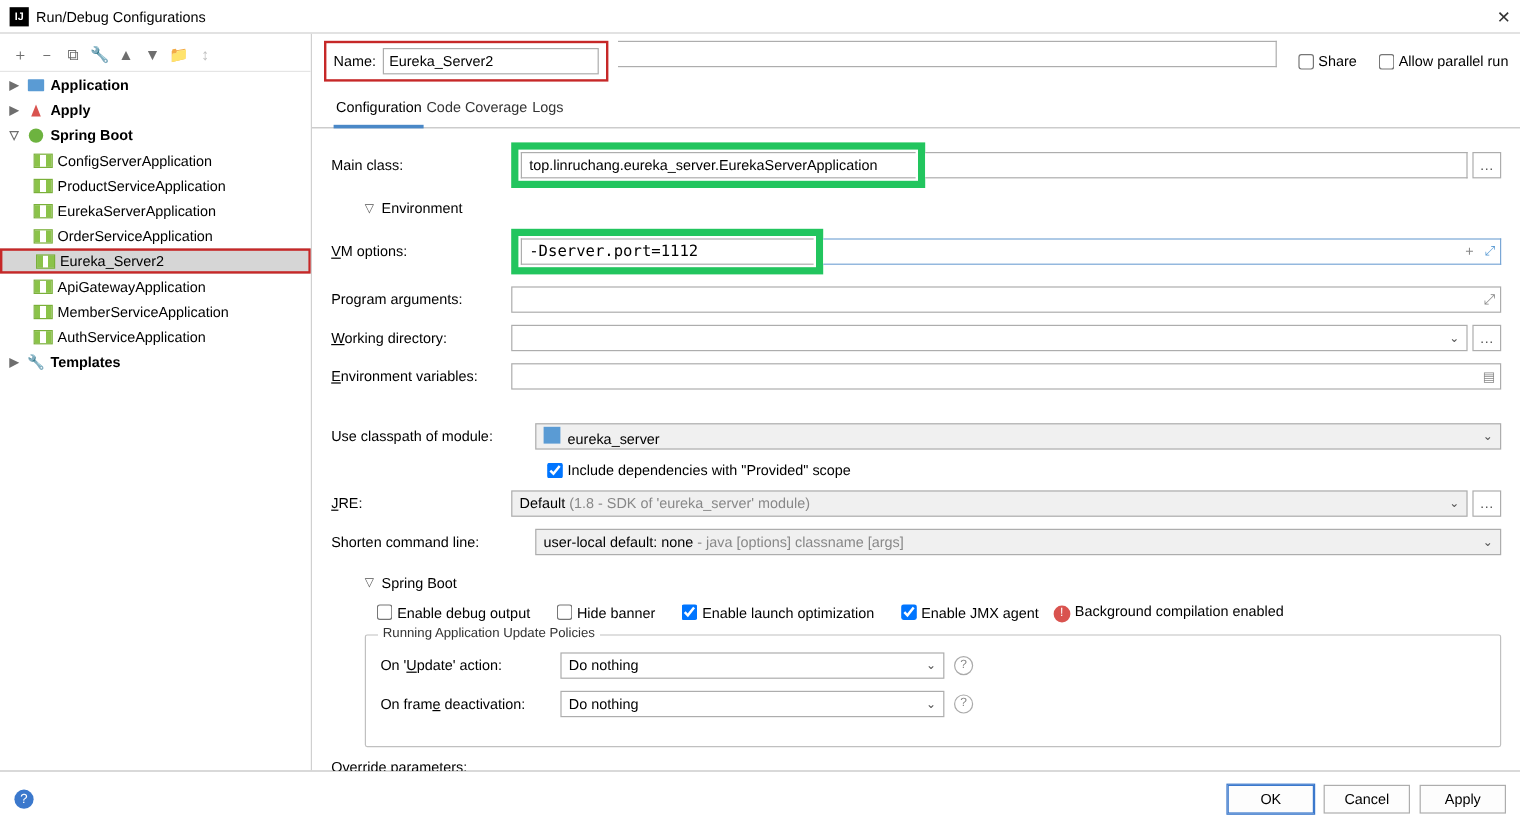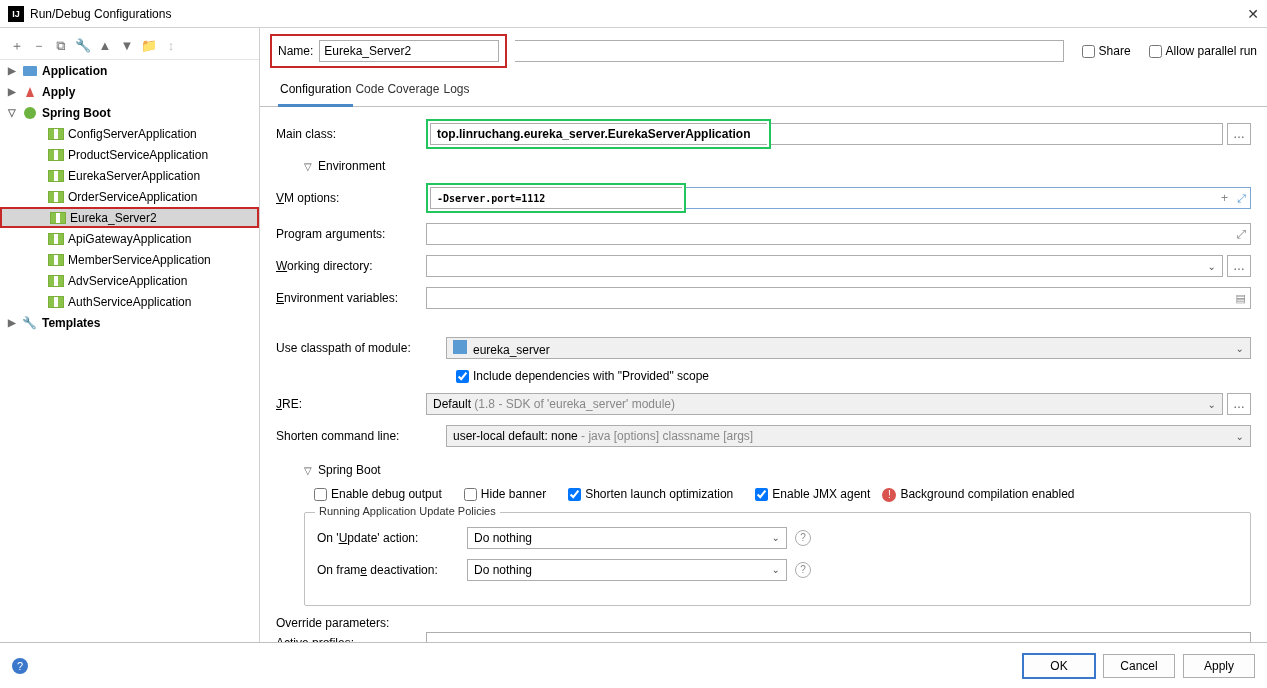--- a/index.html
+++ b/index.html
@@ -7,48 +7,48 @@
 .titlebar { height: 28px; display: flex; align-items: center; padding: 0 8px; border-bottom: 1px solid #d0d0d0; }
 .titlebar .icon { width: 16px; height: 16px; background: #000; color: #fff; display: inline-flex; align-items: center; justify-content: center; font-size: 9px; font-weight: bold; margin-right: 6px; }
 .titlebar .title { flex: 1; }
 .titlebar .close { font-size: 14px; color: #333; cursor: pointer; }
 .toolbar { height: 28px; display: flex; align-items: center; padding: 0 8px; gap: 4px; border-bottom: 1px solid #e5e5e5; }
 .toolbar-btn { width: 18px; height: 18px; display: inline-flex; align-items: center; justify-content: center; color: #6e6e6e; cursor: pointer; font-size: 13px; }
 .main { flex: 1; display: flex; overflow: hidden; }
 .sidebar { width: 260px; border-right: 1px solid #d0d0d0; overflow-y: auto; padding-top: 4px; }
 .tree-item { display: flex; align-items: center; height: 21px; padding-left: 0; cursor: pointer; }
 .tree-item.level0 { padding-left: 8px; }
-.tree-item.level1 { padding-left: 48px; }
+.tree-item.level1 { padding-left: 28px; }
 .tree-item .arrow { width: 14px; color: #6e6e6e; font-size: 10px; }
 .tree-item .folder-ico { width: 16px; height: 14px; margin-right: 4px; display: inline-flex; align-items: center; justify-content: center; }
 .tree-item .cfg-ico { width: 16px; height: 12px; margin-right: 4px; background: linear-gradient(to right, #8bc34a 33%, #fff 33%, #fff 66%, #8bc34a 66%); border: 1px solid #7ab03a; }
 .tree-item.bold { font-weight: bold; }
 .tree-item.selected { background: #d6d6d6; }
 .redbox-tree { border: 2px solid #c62828; }
 .content { flex: 1; display: flex; flex-direction: column; }
-.top-row { display: flex; align-items: center; padding: 6px 10px; gap: 8px; }
+.top-row { display: flex; padding: 6px 10px; gap: 8px; }
 .name-block { display: flex; align-items: center; border: 2px solid #c62828; padding: 4px 6px; }
 .name-block label { margin-right: 6px; }
 .name-input { width: 180px; height: 22px; border: 1px solid #adadad; padding: 0 4px; }
 .name-after { flex:1; height:22px; border:1px solid #adadad; border-left:none; }
 .chk { display: inline-flex; align-items: center; gap: 4px; margin-left: 10px; }
 .chk input { width: 13px; height: 13px; }
 .tabs { display: flex; border-bottom: 1px solid #c0c0c0; padding-left: 18px; margin-top: 2px; }
 .tab { padding: 6px 2px 8px 2px; cursor: pointer; color: #333; }
 .tab.active { border-bottom: 3px solid #4a88c7; color: #000; margin-bottom: -1px; }
 .form { flex: 1; overflow-y: auto; padding: 12px 16px 0 16px; }
 .form-row { display: flex; align-items: center; margin-bottom: 10px; }
 .form-label { width: 150px; color: #000; }
 .form-label .u { text-decoration: underline; }
 .form-input { flex: 1; height: 22px; border: 1px solid #adadad; background: #fff; padding: 0 6px; display: flex; align-items: center; }
 .browse-btn { width: 24px; height: 22px; border: 1px solid #adadad; margin-left: 4px; display: inline-flex; align-items: center; justify-content: center; cursor: pointer; color: #555; }
 .section-header { display: flex; align-items: center; margin: 8px 0 10px 0; cursor: pointer; }
 .section-header .tri { width: 14px; font-size: 10px; color: #555; }
 .indent { margin-left: 28px; }
-.redbox { border: 2px solid #22c55e; padding: 2px; font-weight: bold; }
+.redbox { border: 6px solid #22c55e; padding: 2px; }
 .vm-row .form-input { position: relative; }
 .vm-row .plus-icon { position: absolute; right: 22px; color: #888; font-size: 12px; }
 .vm-row .expand-icon { position: absolute; right: 4px; color: #5a9bd4; font-size: 11px; }
 .select-like { flex: 1; height: 22px; border: 1px solid #adadad; background: #f0f0f0; padding: 0 6px; display: flex; align-items: center; justify-content: space-between; }
 .select-like .arrow-d { color: #555; font-size: 10px; }
 .hint-text { color: #888; }
 .module-icon { width: 14px; height: 14px; background: #5a9bd4; margin-right: 6px; display: inline-block; }
 .checkboxes-row { display: flex; align-items: center; gap: 12px; margin: 6px 0 10px 28px; }
 .warn-icon { width: 14px; height: 14px; border-radius: 50%; background: #d9534f; color: #fff; display: inline-flex; align-items: center; justify-content: center; font-size: 10px; margin-right: 4px; }
 .fieldset { border: 1px solid #c0c0c0; border-radius: 2px; padding: 14px 12px 12px 12px; margin: 6px 0 10px 28px; position: relative; }
@@ -133,24 +133,20 @@
     <div class="tree-item level1">
         <span class="cfg-ico"></span>
         <span>ApiGatewayApplication</span>
       </div>
     <div class="tree-item level1">
         <span class="cfg-ico"></span>
         <span>MemberServiceApplication</span>
       </div>
     <div class="tree-item level1">
         <span class="cfg-ico"></span>
-        <span>AdvServiceApplication</span>
-      </div>
-    <div class="tree-item level1">
-        <span class="cfg-ico"></span>
         <span>AuthServiceApplication</span>
       </div>
     <div class="tree-item level0 bold">
       <span class="arrow">▶</span>
       <span class="folder-ico">🔧</span>
       <span>Templates</span>
     </div>
   </div>
 
   <div class="content">
@@ -187,21 +183,21 @@
       </div>
 
       <div class="section-header indent">
         <span class="tri">▽</span>
         <span>Environment</span>
       </div>
 
       <div class="form-row vm-row">
         <div class="form-label"><span class="u">V</span>M options:</div>
         <div class="redbox" style="flex:0 0 260px;">
-            <div class="form-input" style="font-family:Consolas,monospace;font-size:10px;border-right:none">-Dserver.port=1112</div>
+            <div class="form-input" style="font-family:Consolas,monospace;font-size:13px;border-right:none">-Dserver.port=1112</div>
           </div>
         <div class="form-input" style="position:relative;border-left:none;border-color:#7aa7d6">
           <span class="plus-icon">+</span>
           <span class="expand-icon">⤢</span>
         </div>
       </div>
 
       <div class="form-row">
         <div class="form-label">Program arguments:</div>
         <div class="form-input" style="position:relative">
@@ -266,21 +262,21 @@
         <label class="chk">
             <input type="checkbox" style="">
             <span>Enable <span class="u">d</span>ebug output</span>
           </label>
         <label class="chk">
             <input type="checkbox" style="">
             <span><span class="u">H</span>ide banner</span>
           </label>
         <label class="chk">
             <input type="checkbox" checked="" style="">
-            <span>Shorten launch optimization</span>
+            <span>Enable launch optimization</span>
           </label>
         <label class="chk">
             <input type="checkbox" checked="" style="">
             <span>Enable JM<span class="u">X</span> agent</span>
           </label>
         <span><span class="warn-icon">!</span><span>Background compilation enabled</span></span>
       </div>
 
       <div class="fieldset">
         <span class="legend">Running Application Update Policies</span>

